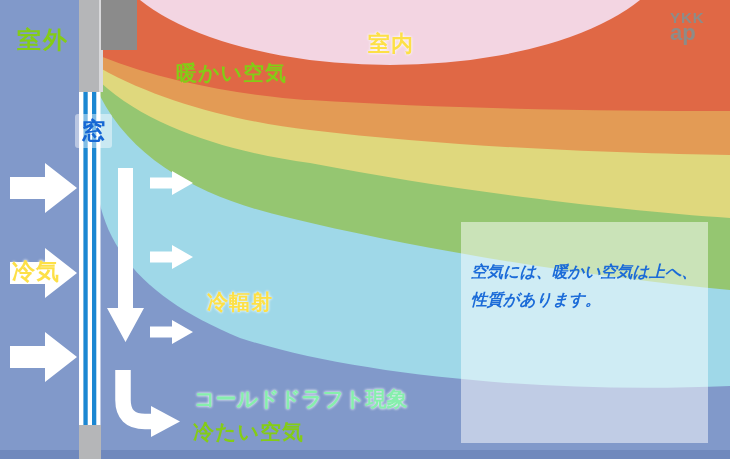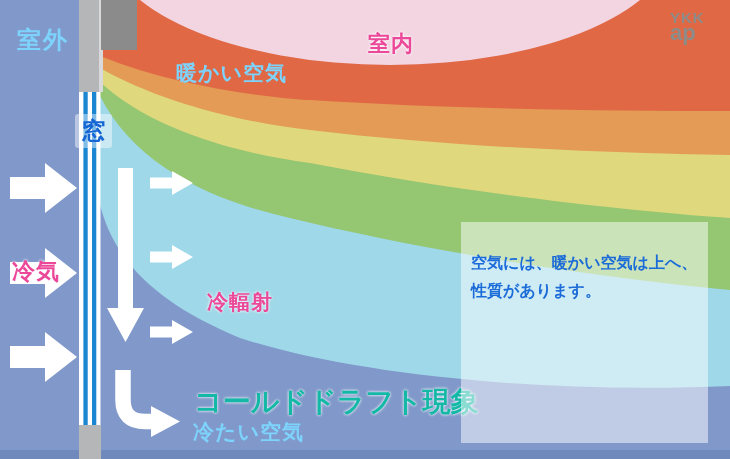--- a/index.html
+++ b/index.html
@@ -3,44 +3,44 @@
 <meta charset="utf-8">
 <style>
   html,body{margin:0;padding:0;background:#333;}
   .stage{
     position:relative;width:730px;height:459px;overflow:hidden;
     font-family:"Liberation Sans","DejaVu Sans",sans-serif;
     font-weight:bold;
   }
   .stage svg{position:absolute;left:0;top:0;}
   .lbl{position:absolute;white-space:nowrap;line-height:1.1;}
-  .lbl-white{color:#7dd3fc;}
-  .lbl-blue{color:#ec4899;text-shadow:0 0 3px rgba(255,255,255,.85),0 0 3px rgba(255,255,255,.6);}
+  .lbl-white{color:#84cc16;}
+  .lbl-blue{color:#fde047;text-shadow:0 0 3px rgba(255,255,255,.85),0 0 3px rgba(255,255,255,.6);}
   .lbl-outdoor{left:17px;top:27px;font-size:24px;letter-spacing:2px;}
   .lbl-indoor{left:368px;top:32px;font-size:22px;letter-spacing:1px;}
   .lbl-warm{left:176px;top:61px;font-size:21px;letter-spacing:1px;}
   .lbl-coldair{left:12px;top:259px;font-size:23px;letter-spacing:1px;z-index:4;}
   .lbl-radiation{left:207px;top:247px;font-size:21px;letter-spacing:1px;margin-top:43px;}
-  .lbl-draft{left:194px;top:387px;font-size:28px;color:#14b8a6;}
+  .lbl-draft{left:194px;top:387px;font-size:21px;color:#86efac;}
   .lbl-coldbottom{left:193px;top:420px;font-size:21px;letter-spacing:1px;}
   .window-tag{
     position:absolute;left:75px;top:114px;width:37px;height:34px;
     background:rgba(255,255,255,0.45);border-radius:3px;
     display:flex;align-items:center;justify-content:center;
     font-size:24px;color:#1566D4;z-index:3;
   }
   .logo{position:absolute;left:670px;top:10px;color:#8D8C88;line-height:1;z-index:5;}
   .logo .l1{font-size:15px;font-weight:900;letter-spacing:1px;}
   .logo .l2{font-size:22px;font-weight:900;margin-top:-3px;letter-spacing:0px;}
   .info-box{
     position:absolute;left:461px;top:222px;width:247px;height:221px;
     background:rgba(255,255,255,0.5);box-sizing:border-box;
     padding:12px 10px;color:#1B6BD8;font-size:16px;line-height:27.5px;z-index:4;
   }
-  .info-box .para2{margin-top:15px;}
+  .info-box .para2{margin-top:24px;font-style:italic;}
 </style>
 </head>
 <body>
 
 <div class="stage">
 
   <svg viewBox="0 0 730 459" width="730" height="459">
 
     <rect x="0" y="0" width="730" height="459" fill="#8199CA"></rect>
 

